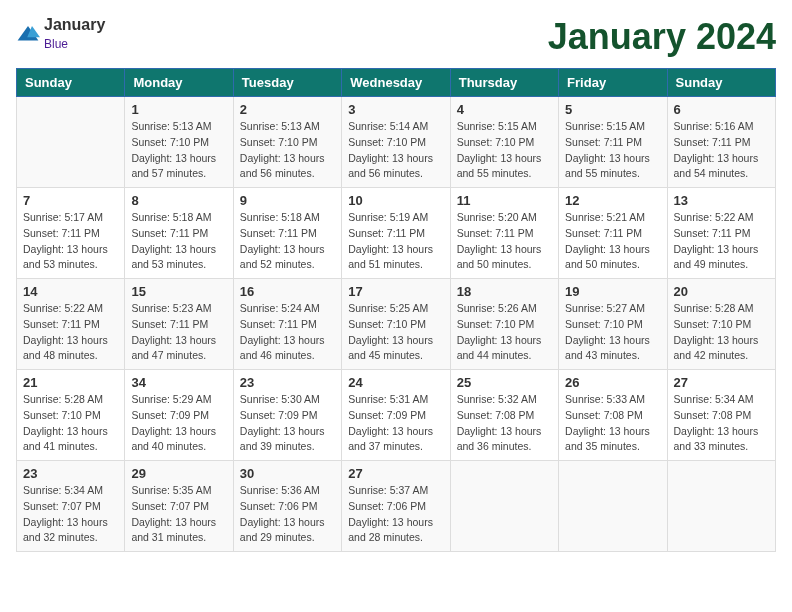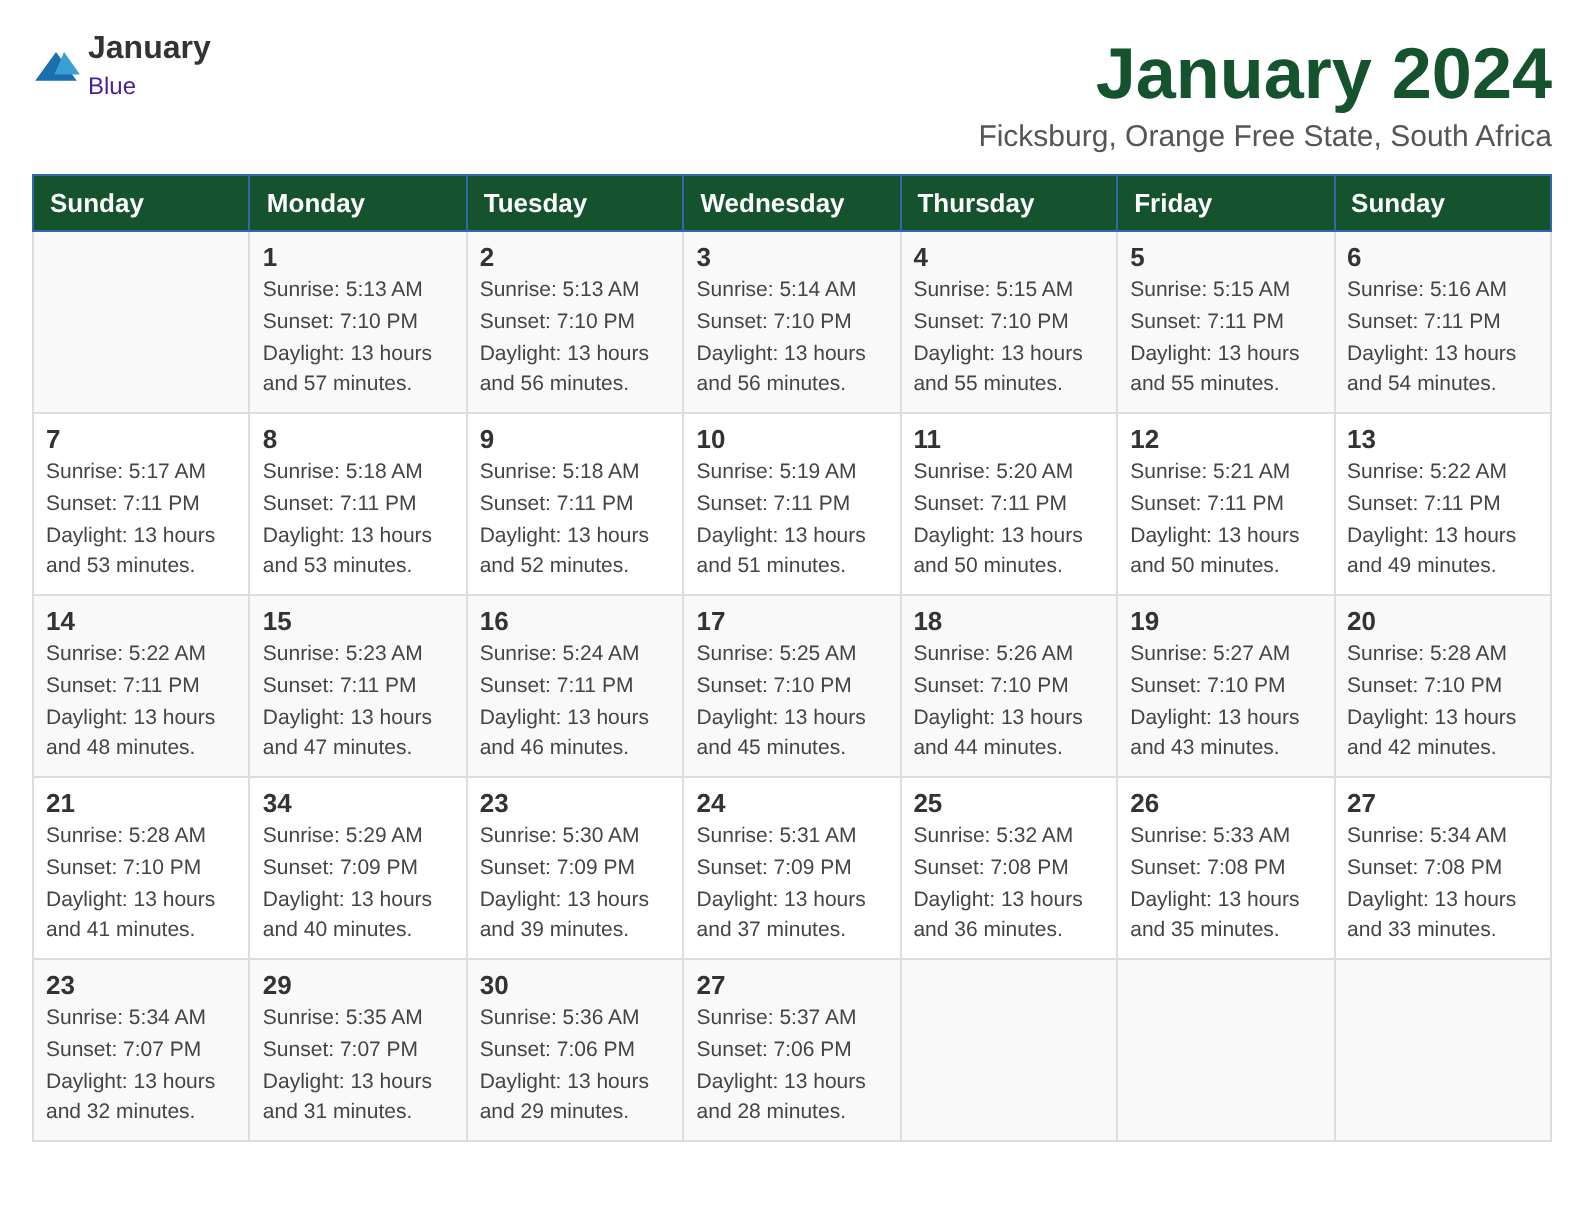--- a/index.html
+++ b/index.html
@@ -27,21 +27,21 @@
     }
     .title-block { text-align: right; }
     .title-month { font-size: 36px; font-weight: bold; color: #14532d; }
     .title-location { font-size: 15px; color: #555; margin-top: 2px; }
     .calendar {
       width: 100%;
       border-collapse: collapse;
       border: 1px solid #ccc;
     }
     .calendar thead tr th {
-      background-color: #14532d;
+      background-color: #0f766e;
       color: #fff;
       text-align: left;
       padding: 6px 8px;
       font-size: 13px;
       border: 1px solid #2e6aad;
     }
     .calendar tbody tr td {
       vertical-align: top;
       border: 1px solid #ddd;
       padding: 5px 6px;
@@ -81,21 +81,20 @@
         <polygon points="15,2 28,20 2,20" fill="#1a6faf"></polygon>
         <polygon points="20,2 30,16 14,16" fill="#3a9fd5"></polygon>
       </svg>
       <div>
         <span style="font-size:16px;font-weight:bold;color:#333;">January</span><br>
         <span style="font-size:12px;font-weight:normal;color:#4c1d95;">Blue</span>
       </div>
     </div>
     <div class="title-block">
       <div class="title-month">January 2024</div>
-      <div class="title-location">Ficksburg, Orange Free State, South Africa</div>
     </div>
   </div>
 
   <table class="calendar">
     <thead>
       <tr>
       <th>Sunday</th>
           <th>Monday</th>
           <th>Tuesday</th>
           <th>Wednesday</th>

